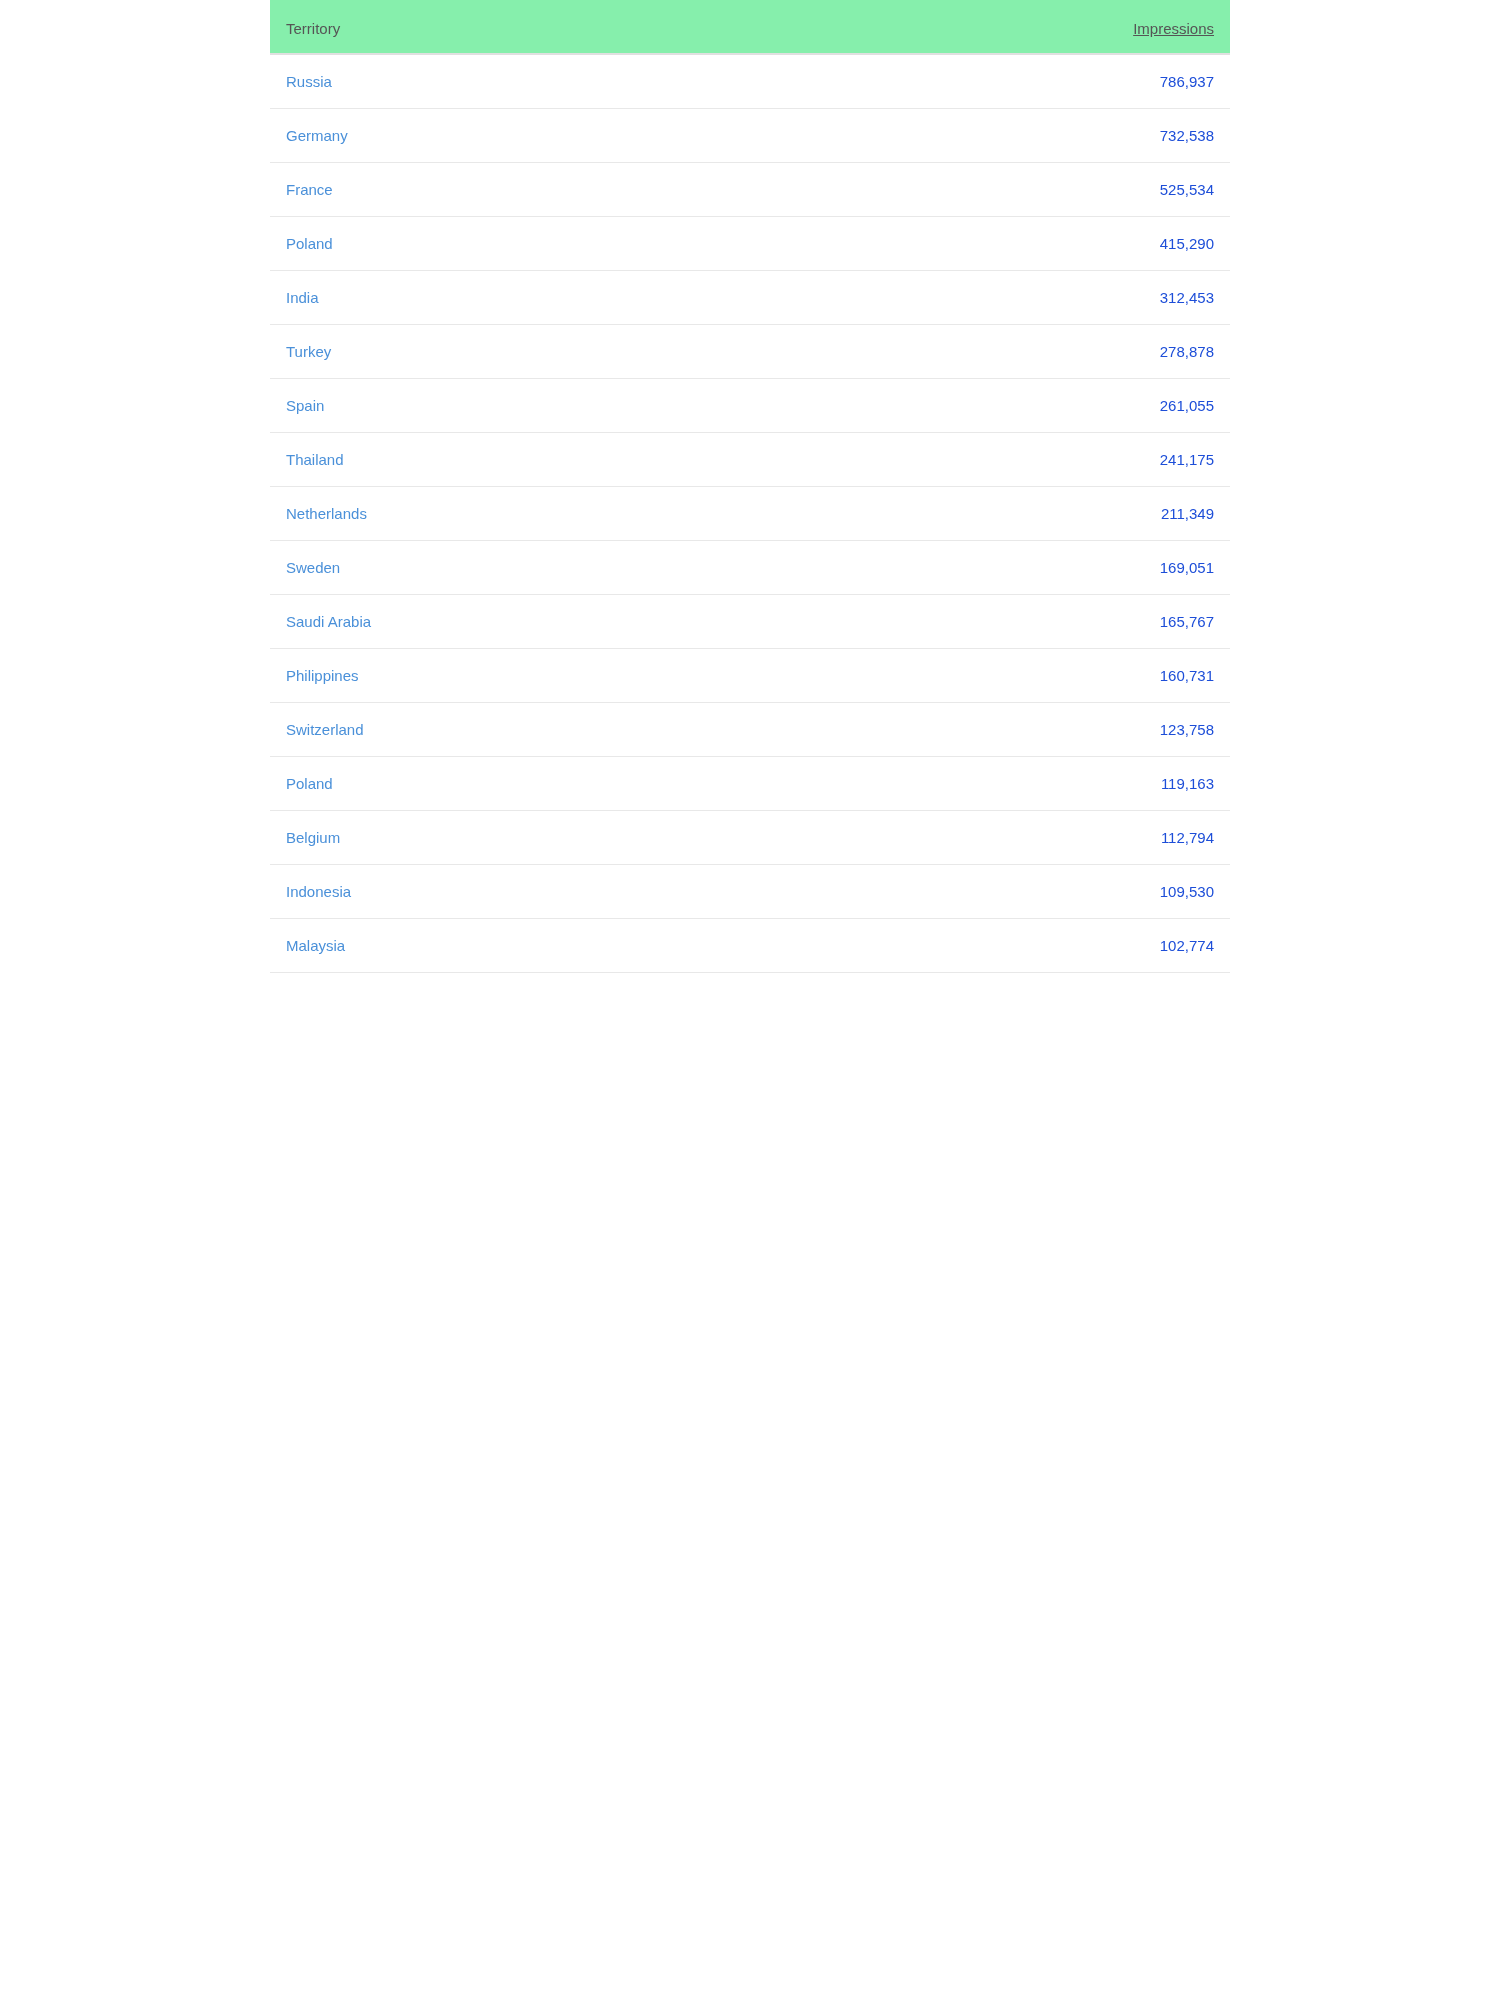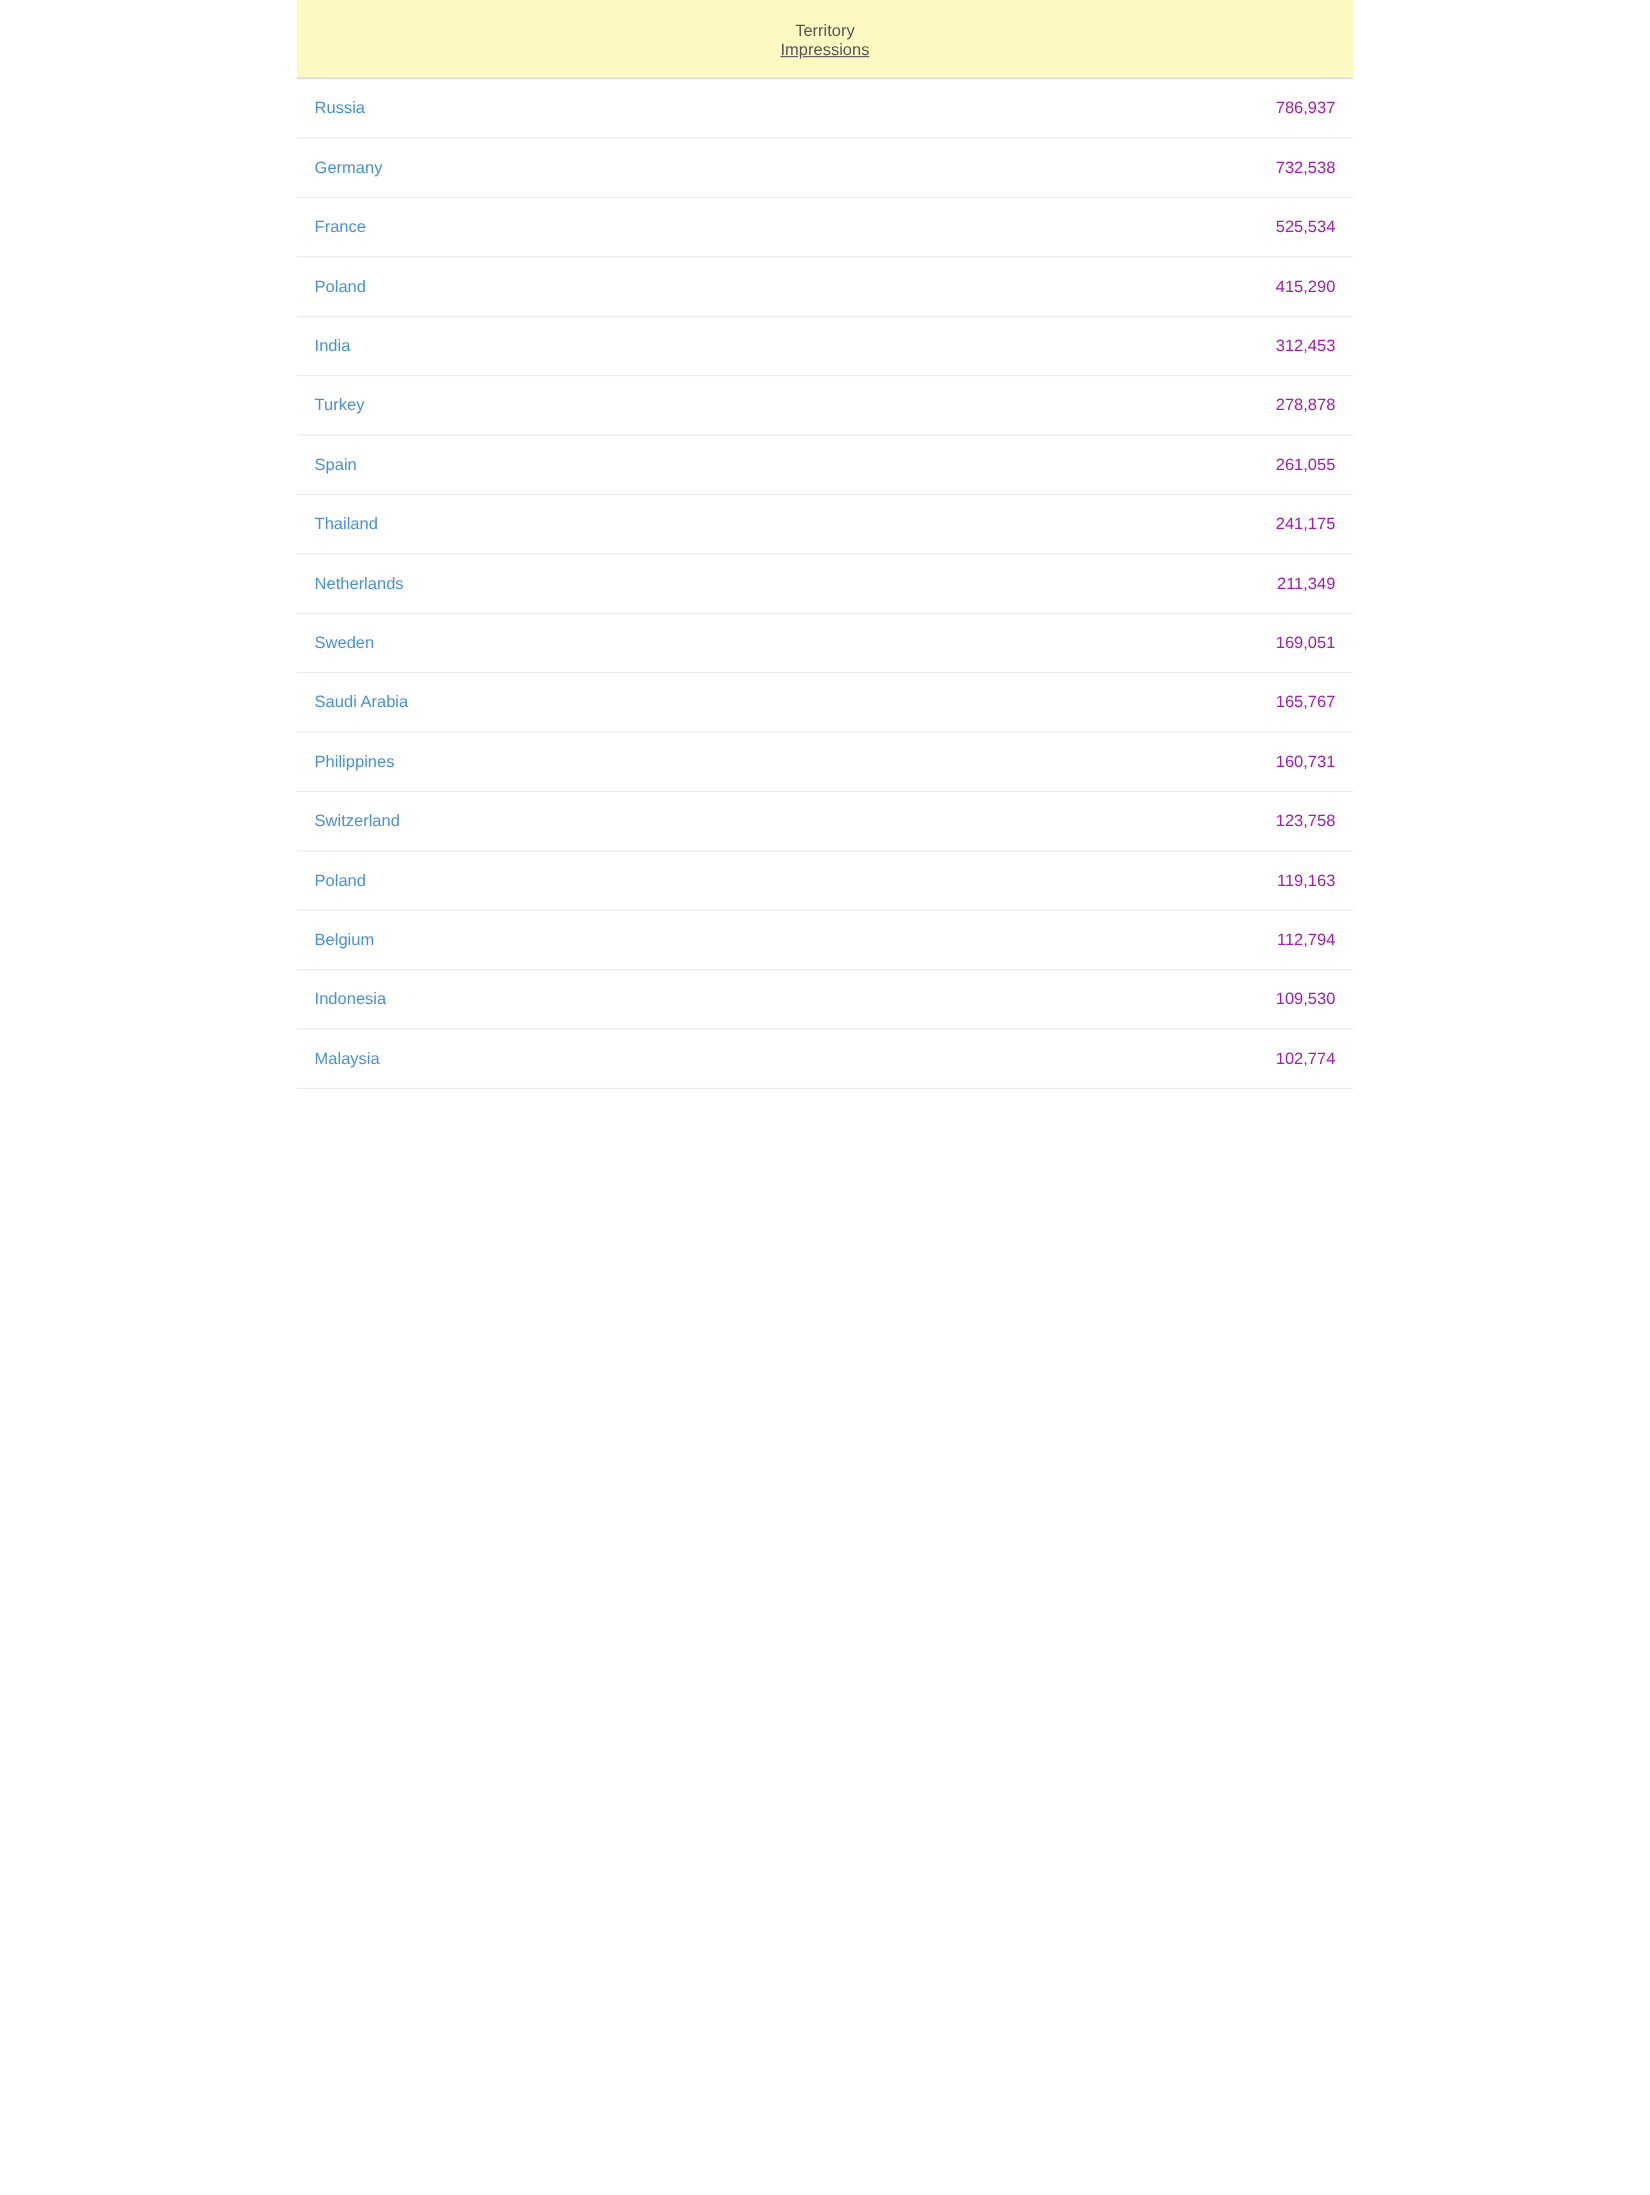--- a/index.html
+++ b/index.html
@@ -20,22 +20,21 @@
       margin: 0 auto;
       padding-top: 0;
     }
 
     .table-header {
       display: flex;
       justify-content: space-between;
       align-items: center;
       padding: 20px 16px 16px 16px;
       border-bottom: 2px solid #e0e0e0;
-      background: #fef9c3;
-      flex-direction: column;
+      background: #86efac;
     }
 
     .header-territory {
       font-size: 15px;
       font-weight: 500;
       color: #555555;
     }
 
     .header-impressions {
       font-size: 15px;
@@ -53,21 +52,21 @@
     }
 
     .row-territory {
       font-size: 15px;
       color: #4a90d9;
       cursor: pointer;
     }
 
     .row-impressions {
       font-size: 15px;
-      color: #a21caf;
+      color: #1d4ed8;
     }
   </style>
 </head>
 <body>
 
 <div class="table-container">
   <div class="table-header">
     <span class="header-territory">Territory</span>
     <span class="header-impressions">Impressions</span>
   </div>

